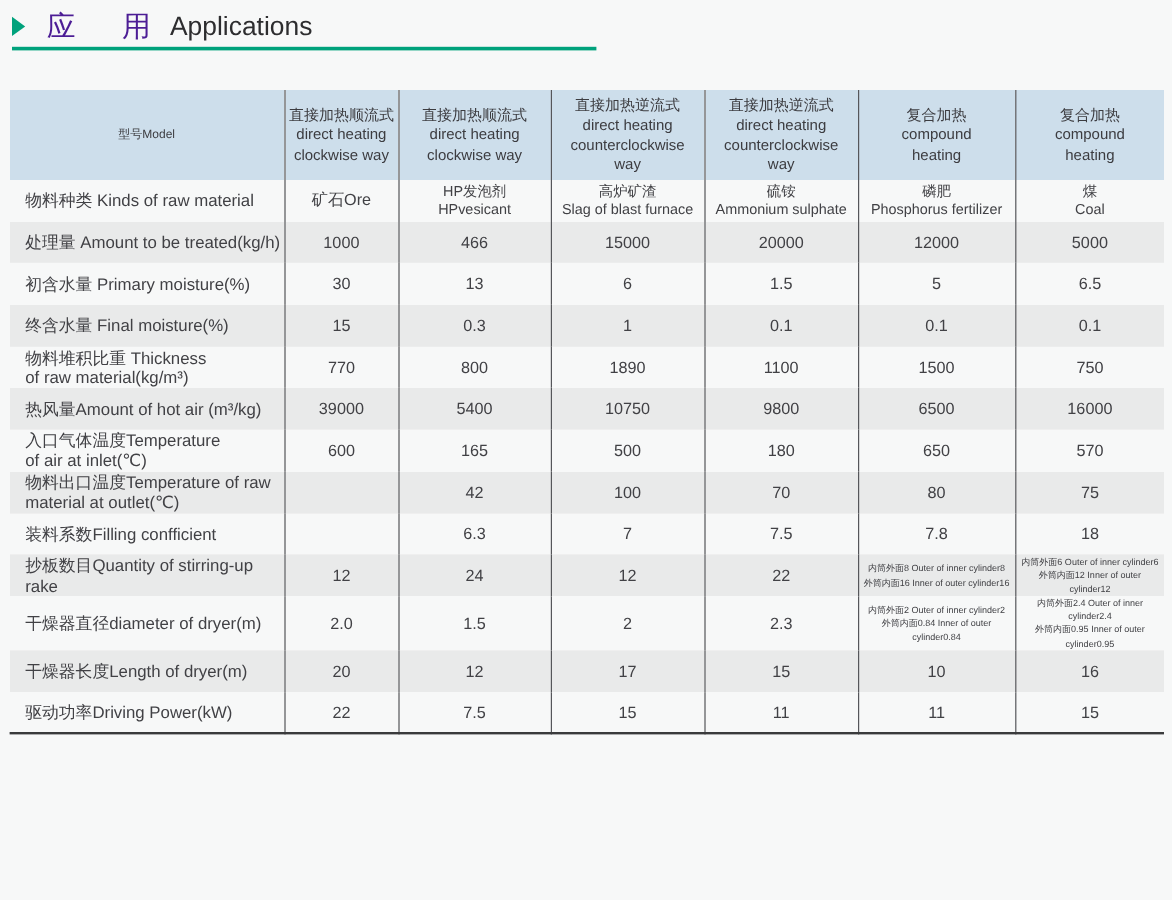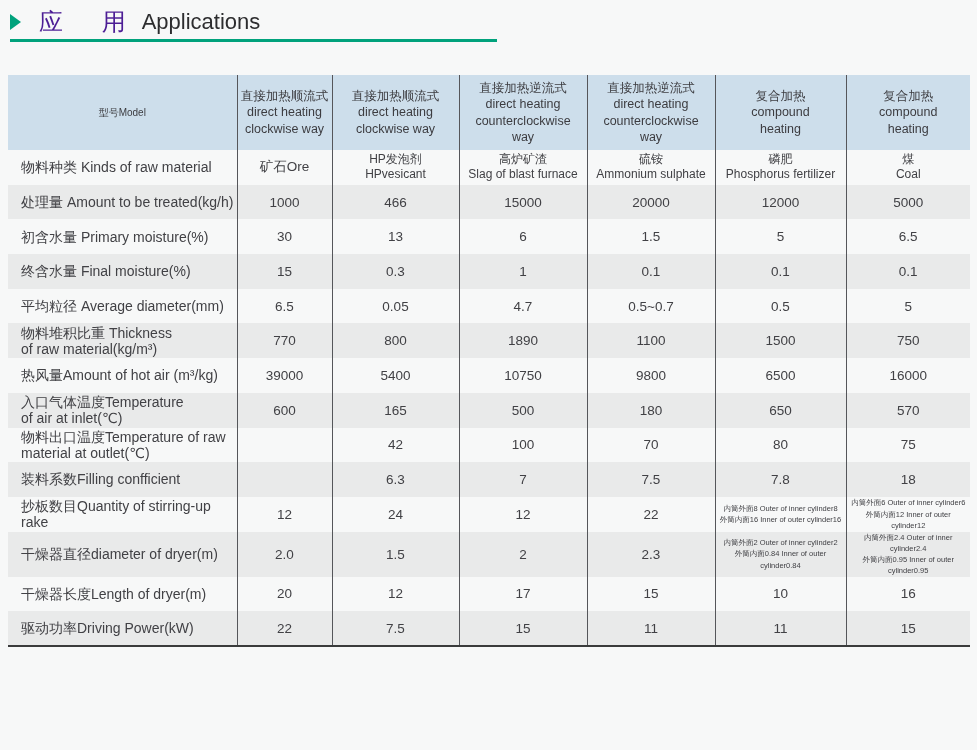--- a/index.html
+++ b/index.html
@@ -140,29 +140,20 @@
       <tr>
         <th class="rowlabel">终含水量 Final moisture(%)</th>
         <td>15</td>
         <td>0.3</td>
         <td>1</td>
         <td>0.1</td>
         <td>0.1</td>
         <td>0.1</td>
       </tr>
       <tr>
-        <th class="rowlabel">平均粒径 Average diameter(mm)</th>
-        <td>6.5</td>
-        <td>0.05</td>
-        <td>4.7</td>
-        <td>0.5~0.7</td>
-        <td>0.5</td>
-        <td>5</td>
-      </tr>
-      <tr>
         <th class="rowlabel">物料堆积比重 Thickness
 of raw material(kg/m³)</th>
         <td>770</td>
         <td>800</td>
         <td>1890</td>
         <td>1100</td>
         <td>1500</td>
         <td>750</td>
       </tr>
       <tr>

